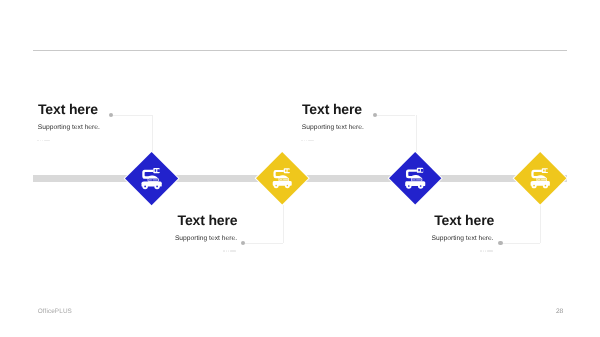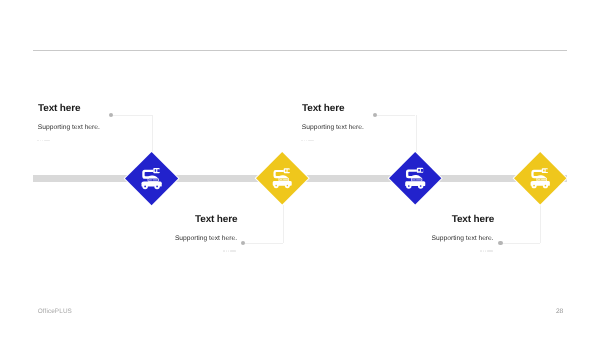--- a/index.html
+++ b/index.html
@@ -12,21 +12,21 @@
 
   .node{position:absolute;}
   .node svg{display:block;}
 
   .conn-h{position:absolute;height:1px;background:#efefef;}
   .conn-v{position:absolute;width:1px;background:#efefef;}
   .dot{position:absolute;width:4.4px;height:4.4px;border-radius:50%;background:#b5b5b5;}
 
   .ln{position:absolute;white-space:nowrap;}
   .ln.r{text-align:right;}
-  .title{font-weight:bold;font-size:10px;line-height:10px;color:#1a1a1a;letter-spacing:-0.15px;}
+  .title{font-weight:bold;font-size:14px;line-height:10px;color:#1a1a1a;letter-spacing:-0.15px;}
   .subtitle{font-size:6.7px;line-height:7px;color:#333333;}
   .note{height:2px;display:block;}
   .note i{display:inline-block;height:1.9px;background:#ebebeb;border-radius:0.4px;vertical-align:top;}
   .note i+i{margin-left:1.1px;}
 
   .footer-brand{position:absolute;left:37.7px;top:307.8px;font-size:6.4px;line-height:7px;color:#a8a8a8;letter-spacing:0.1px;}
   .footer-page{position:absolute;left:555.9px;top:308.2px;font-size:6.6px;line-height:7px;color:#8e8e8e;}
 </style>
 </head>
 <body>

